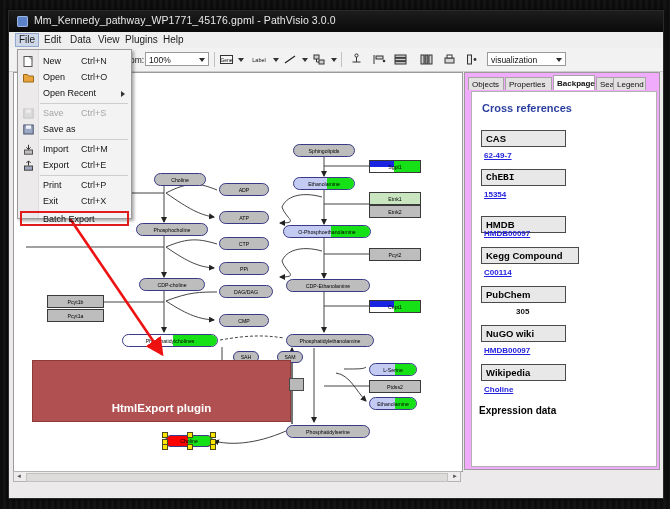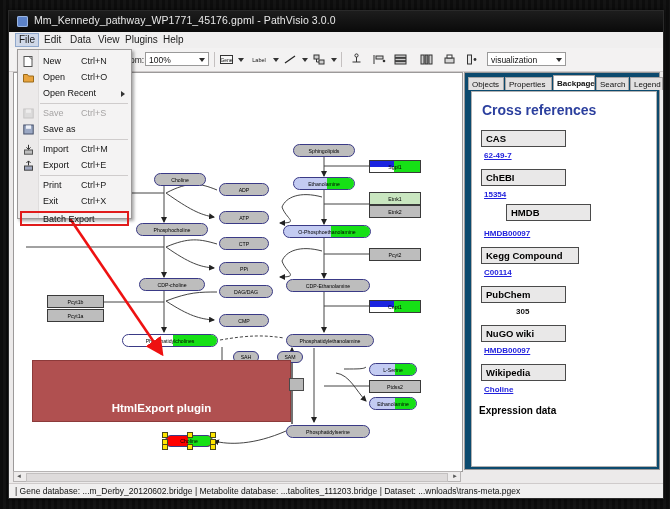--- a/index.html
+++ b/index.html
@@ -44,29 +44,29 @@
   .tb-sep{position:absolute;top:4px;width:1px;height:15px;background:#c4c0c0;}
   .tb-arr{position:absolute;top:10px;width:0;height:0;
     border-left:3px solid transparent;border-right:3px solid transparent;border-top:4px solid #333;}
 
   
   .canvas-wrap{position:absolute;left:4px;top:61px;width:448px;height:398px;
     background:#fff;border:1px solid #9c9a9a;overflow:hidden;}
   .canvas{position:absolute;left:0;top:0;width:448px;height:398px;background:#fff;}
 
   .side{position:absolute;left:455px;top:61px;width:196px;height:398px;
-    background:#0c4a6e;border:1px solid #9c9a9a;box-sizing:border-box;}
+    background:#f0abfc;border:1px solid #9c9a9a;box-sizing:border-box;}
   .tabs{position:absolute;left:3px;top:2px;height:15px;}
   .tab{position:absolute;top:2px;height:13px;background:#e2e0e0;border:1px solid #a8a5a5;
     border-bottom:none;font-size:8px;color:#111;line-height:13px;padding:0 3px;box-sizing:border-box;}
   .tab.active{background:#fff;top:0;height:15px;line-height:15px;font-weight:bold;}
   .side-body{position:absolute;left:6px;top:18px;width:186px;height:376px;
     background:#fff;border:1px solid #b3b1b1;overflow:hidden;box-sizing:border-box;}
 
-  .xref-title{position:absolute;left:10px;top:10px;font-size:14px;font-weight:bold;color:#2b3f9e;}
+  .xref-title{position:absolute;left:10px;top:10px;font-size:11px;font-weight:bold;color:#2b3f9e;}
   .xbox{position:absolute;left:9px;width:85px;height:17px;background:#e9e8e8;
     border:1px solid #4a4a4a;box-sizing:border-box;font-size:9.5px;font-weight:bold;color:#000;
     line-height:16px;padding-left:4px;}
   .xlink{position:absolute;left:12px;font-size:8px;color:#2222dd;
     text-decoration:underline;font-weight:bold;}
   .xplain{position:absolute;left:12px;font-size:8px;color:#111;font-weight:bold;}
   .expr{position:absolute;left:7px;font-size:10px;font-weight:bold;color:#000;}
 
   
   .hscroll{position:absolute;left:4px;top:460px;width:448px;height:11px;
@@ -412,54 +412,51 @@
     <div class="thumb"></div>
     <div class="rgt">►</div>
   </div>
 
   <div class="side">
     <div class="tabs">
       <div class="tab" style="left:0px;width:36px;">Objects</div>
       <div class="tab" style="left:37px;width:47px;">Properties</div>
       <div class="tab active" style="left:85px;width:42px;">Backpage</div>
       <div class="tab" style="left:128px;width:33px;">Search</div>
-      <div class="tab" style="left:162px;width:33px;text-align:right;">Legend</div>
+      <div class="tab" style="left:145px;width:33px;text-align:right;">Legend</div>
     </div>
 
     <div class="side-body">
       <div class="xref-title">Cross references</div>
 
       <div class="xbox" style="top:38px;">CAS</div>
       <div class="xlink" style="top:59px;">62-49-7</div>
 
-      <div class="xbox" style="top:77px;">ChEBI</div>
+      <div class="xbox" style="top:77px;font-family:Liberation Mono, monospace;">ChEBI</div>
       <div class="xlink" style="top:98px;">15354</div>
 
-      <div class="xbox" style="top:112px;margin-left:25px;">HMDB</div>
+      <div class="xbox" style="top:124px;">HMDB</div>
       <div class="xlink" style="top:137px;">HMDB00097</div>
 
       <div class="xbox" style="top:155px;width:98px;">Kegg Compound</div>
       <div class="xlink" style="top:176px;">C00114</div>
 
       <div class="xbox" style="top:194px;">PubChem</div>
       <div class="xplain" style="top:215px;margin-left:32px;">305</div>
 
       <div class="xbox" style="top:233px;">NuGO wiki</div>
       <div class="xlink" style="top:254px;">HMDB00097</div>
 
       <div class="xbox" style="top:272px;">Wikipedia</div>
       <div class="xlink" style="top:293px;">Choline</div>
 
       <div class="expr" style="top:313px;">Expression data</div>
     </div>
   </div>
 
-  <div class="statusbar">
-    <div class="status-txt">| Gene database: ...m_Derby_20120602.bridge | Metabolite database: ...tabolites_111203.bridge | Dataset: ...wnloads\trans-meta.pgex</div>
-  </div>
 
   <div class="menupop">
     <div class="gutter"></div>
     <div id="menu-rows">
           <div class="mrow" style="top: 4px;">
             <span class="mico"><svg width="11" height="11" viewBox="0 0 11 11">
                 <rect x="1" y="0.5" width="8" height="10" fill="#fff" stroke="#555"></rect>
                 <path d="M6 0.5 L9 3.5" stroke="#555" fill="none"></path>
               </svg></span>
             <span class="lab">New</span>

